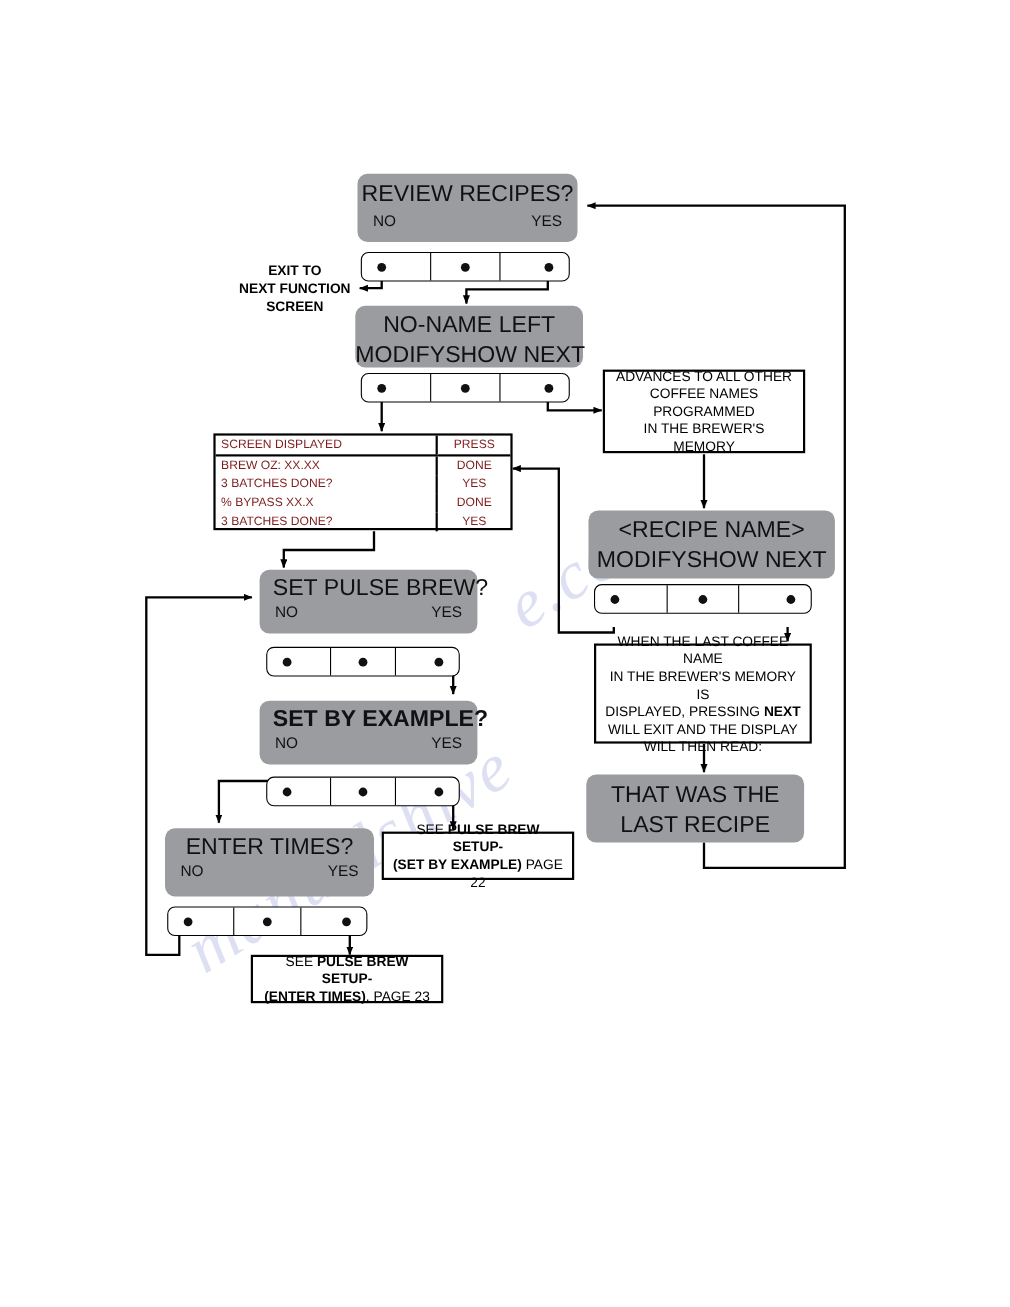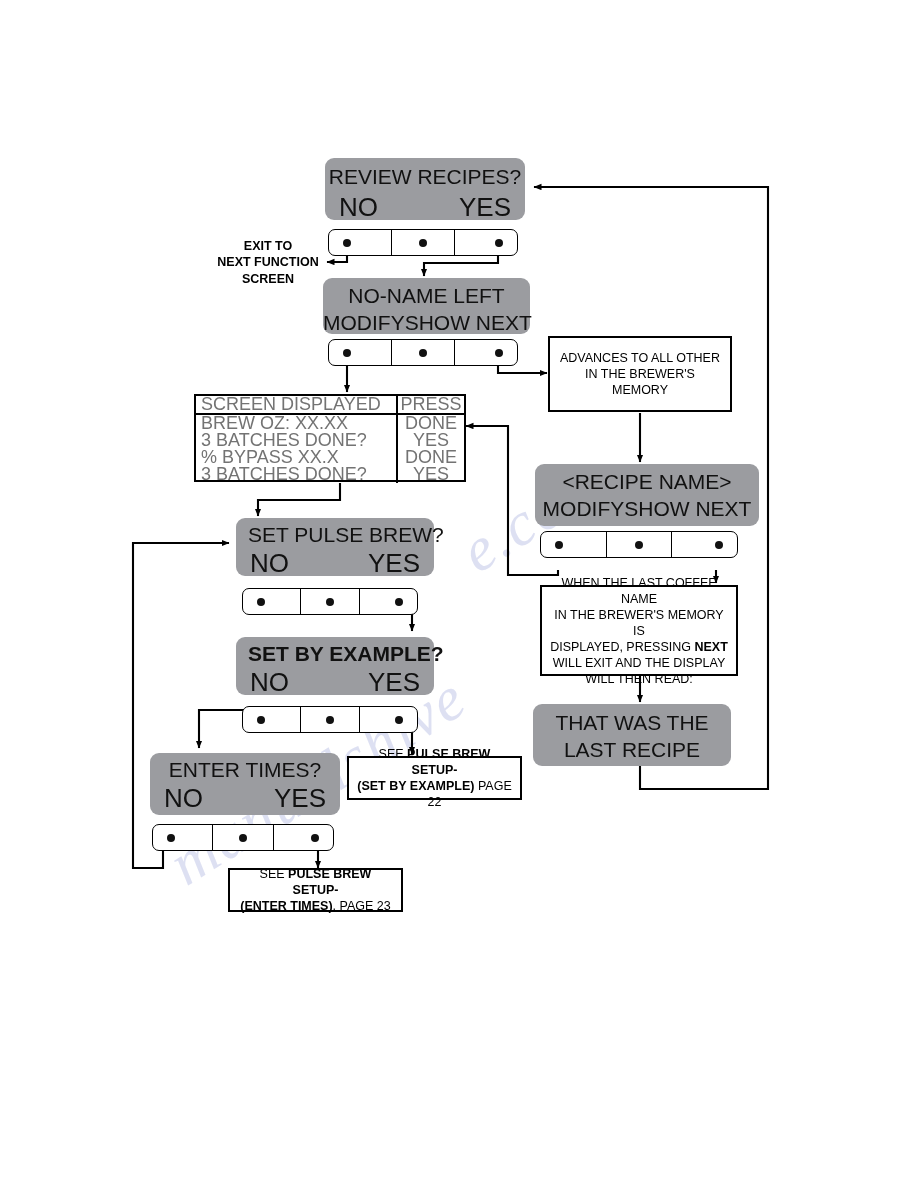--- a/index.html
+++ b/index.html
@@ -17,21 +17,21 @@
   .wm1{left:150px;top:745px;transform:rotate(-32deg);}
   .wm2{left:455px;top:480px;transform:rotate(-32deg);}
 
   
   .lcd{position:absolute;background:#9b9ca0;border-radius:9px;
        color:#111;box-sizing:border-box;}
   .lcd .l1,.lcd .l2{position:absolute;left:0;right:0;text-align:center;
        white-space:nowrap;}
   .lcd .l1{font-size:21px;}
   .lcd .l2{font-size:21px;}
-  .ny{position:absolute;font-size:26px;}
+  .ny{position:absolute;font-size:14px;}
   .ny-no{left:14px;}
   .ny-yes{right:14px;}
 
   
   .btnbar{position:absolute;height:27px;border:1.6px solid #000;
           border-radius:7px;background:#fff;box-sizing:border-box;display:flex;}
   .btnbar .seg{flex:1 1 0;position:relative;border-right:1.6px solid #000;}
   .btnbar .seg:last-child{border-right:none;}
   .btnbar .dot{position:absolute;width:8px;height:8px;border-radius:50%;
           background:#111;left:calc(50% - 4px);top:calc(50% - 4px);}
@@ -42,21 +42,21 @@
   .note{position:absolute;border:2.4px solid #000;background:#fff;
         box-sizing:border-box;display:flex;align-items:center;
         justify-content:center;text-align:center;
         font-size:12.5px;line-height:1.28;color:#000;padding:4px 6px;}
   .note b{font-weight:bold;}
 
   
   .tbl{position:absolute;border:2.4px solid #000;background:#fff;
        box-sizing:border-box;}
   .tbl table{border-collapse:collapse;width:100%;height:100%;
-       font-size:18px;color:#737373;}
+       font-size:11px;color:#7f1d1d;}
   .tbl th,.tbl td{padding:0 0 0 5px;text-align:left;font-weight:normal;
        height:17px;line-height:17px;}
   .tbl .c2{text-align:center;padding:0;}
   .tbl thead th{border-bottom:2px solid #000;}
   .tbl .vdiv{border-left:2.2px solid #000;}
 
   
   .cap{position:absolute;font-size:12.5px;line-height:1.3;
        text-align:center;color:#000;font-weight:bold;white-space:nowrap;}
 
@@ -147,20 +147,21 @@
         <span class="dot"></span>
       </div>
     <div class="seg right-dot">
         <span class="dot"></span>
       </div>
   </div>
 
   <div class="note" style="left:548px;top:336px;width:184px;height:76px;">
     <div>
       <div>ADVANCES TO ALL OTHER</div>
+      <div>COFFEE NAMES PROGRAMMED</div>
       <div>IN THE BREWER'S MEMORY</div>
     </div>
   </div>
 
   <div class="tbl" style="left:194px;top:394px;width:272px;height:88px;">
     <table>
       <thead>
         <tr>
           <th>SCREEN DISPLAYED</th>
           <th class="c2 vdiv">PRESS</th>

